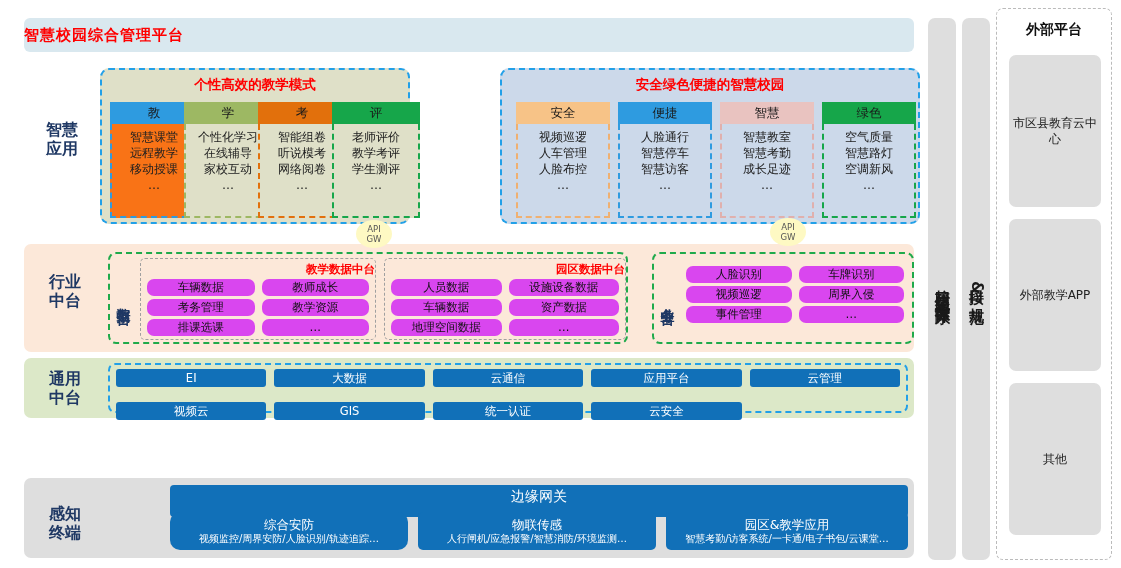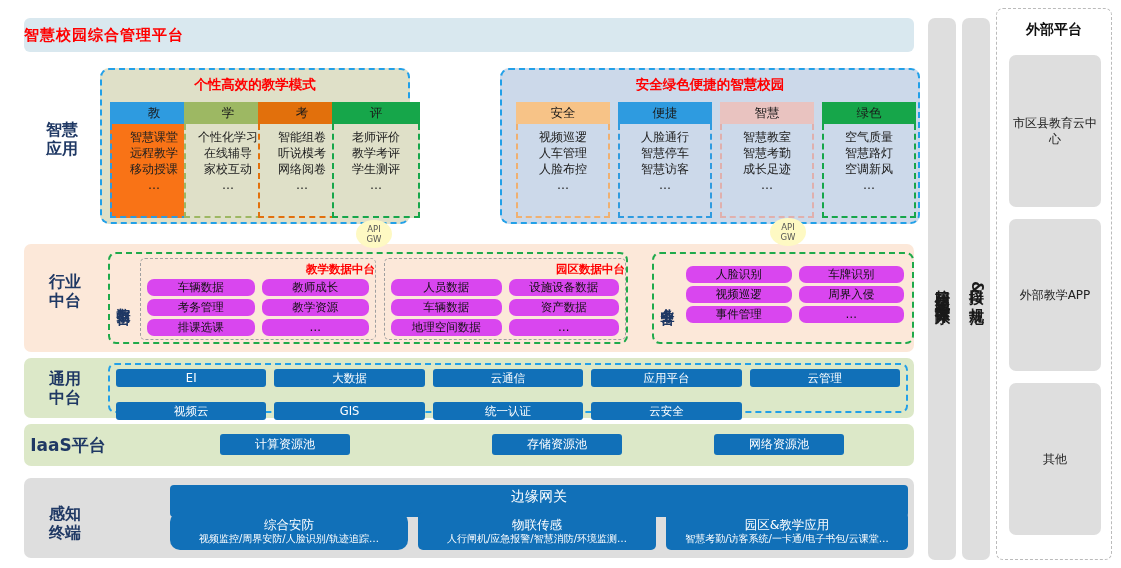--- a/index.html
+++ b/index.html
@@ -348,26 +348,20 @@
           <div class="gen-pill">应用平台</div>
           <div class="gen-pill">云管理</div>
           <div class="gen-pill">视频云</div>
           <div class="gen-pill">GIS</div>
           <div class="gen-pill">统一认证</div>
           <div class="gen-pill">云安全</div>
         </div>
       </div>
     </div>
 
-    <div class="band" id="iaas-layer">
-      <div class="band-label" style="left:4px;top:12px;width:80px;font-size:17px;">IaaS平台</div>
-      <div class="iaas-pill" style="left:196px;">计算资源池</div>
-      <div class="iaas-pill" style="left:468px;">存储资源池</div>
-      <div class="iaas-pill" style="left:690px;">网络资源池</div>
-    </div>
 
     <div class="band" id="per-layer">
       <div class="band-label" style="left:6px;top:26px;width:70px;">
         <div>感知</div>
         <div>终端</div>
       </div>
       <div id="edge-gw">边缘网关</div>
 
       <div class="per-card" style="left:146px;width:238px;border-radius:10px;">
         <div class="pt">综合安防</div>

